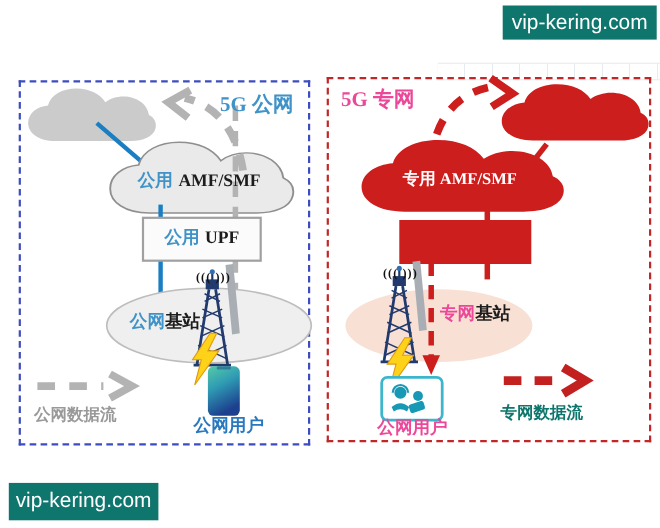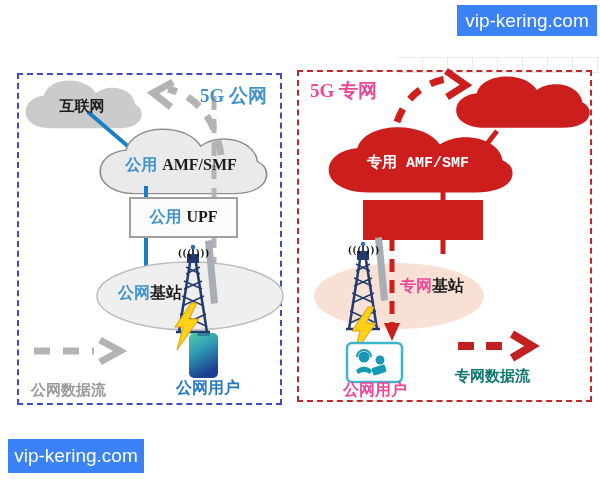--- a/index.html
+++ b/index.html
@@ -13,21 +13,21 @@
   .panel-right{left:297px;top:70px;width:295px;height:332px;border:2px dashed #c32626;}
   svg.canvas{position:absolute;left:0;top:0;}
   .label{position:absolute;font-weight:bold;white-space:nowrap;line-height:1.15;text-align:center;}
   .center{text-align:center;}
   .blue{color:#3f93c8;}
   .dark{color:#1c1c1c;}
   .red{color:#ec4899;}
   .white{color:#ffffff;}
   .gray{color:#999999;font-weight:bold;}
   .gap-r{margin-right:5px;}
-  .badge{position:absolute;background:#3b82f6;color:#fff;
+  .badge{position:absolute;background:#0f766e;color:#fff;
          font-family:"Liberation Sans", sans-serif;font-size:19px;font-weight:normal;
          display:flex;align-items:center;justify-content:center;z-index:30;}
   #badge-top{left:457px;top:5px;width:140px;height:31px;}
   #badge-bottom{left:8px;top:439px;width:136px;height:34px;}
   .signal{position:absolute;font-size:11px;font-weight:bold;color:#111;text-align:center;
           letter-spacing:1px;z-index:12;}
 </style>
 </head>
 <body>
 
@@ -109,46 +109,45 @@
           <rect x="372" y="366" width="14" height="8" rx="2" transform="rotate(-18 379 370)"></rect>
         </g>
       </g>
       <g>
         <line x1="458" y1="346" x2="508" y2="346" stroke="#c32020" stroke-width="8" stroke-dasharray="16 12"></line>
         <polyline points="512,334 532,346 512,358" stroke="#c32020" stroke-width="8" fill="none"></polyline>
       </g>
     </g>
   </svg>
 
-  <div class="label center dark" style="left:42px;top:98px;width:80px;font-size:15px;">互联网</div>
 
   <div class="label blue" style="left:200px;top:85px;font-size:19px;">5G 公网</div>
 
   <div class="label center" style="left:106px;top:156px;width:150px;font-size:16px;">
     <span class="blue gap-r">公用</span><span class="dark">AMF/SMF</span>
   </div>
 
   <div class="label center" style="left:130px;top:208px;width:107px;font-size:16px;">
     <span class="blue gap-r">公用</span><span class="dark">UPF</span>
   </div>
 
   <div class="signal" style="left:168px;top:246px;width:52px;">(((  )))</div>
 
   <div class="label center" style="left:100px;top:284px;width:100px;font-size:16px;">
     <span class="blue">公网</span><span class="dark">基站</span>
   </div>
 
   <div class="label center" style="left:158px;top:379px;width:100px;font-size:16px;color:#2878c0;">公网用户</div>
 
-  <div class="label gray" style="left:31px;top:382px;font-size:15px;">公网数据流</div>
+  <div class="label gray" style="left:31px;top:370px;font-size:15px;">公网数据流</div>
 
   <div class="label red" style="left:310px;top:80px;font-size:19px;">5G 专网</div>
 
 
-  <div class="label center white" style="left:343px;top:155px;width:150px;font-size:15px;font-family:Liberation Mono, monospace;">专用 AMF/SMF</div>
+  <div class="label center white" style="left:343px;top:155px;width:150px;font-size:15px;">专用 AMF/SMF</div>
 
 
   <div class="signal" style="left:338px;top:243px;width:52px;">(((  )))</div>
 
   <div class="label" style="left:400px;top:277px;font-size:16px;">
     <span class="red">专网</span><span class="dark">基站</span>
   </div>
 
   <div class="label center red" style="left:334px;top:381px;width:82px;font-size:16px;">公网用户</div>
 

